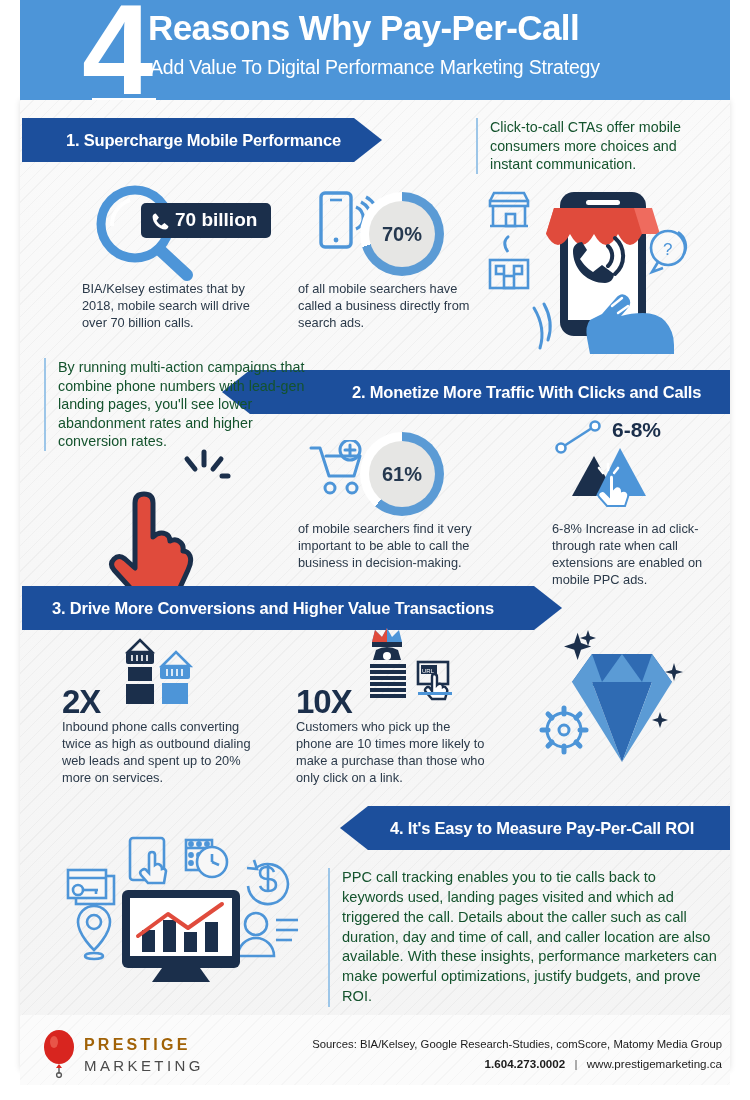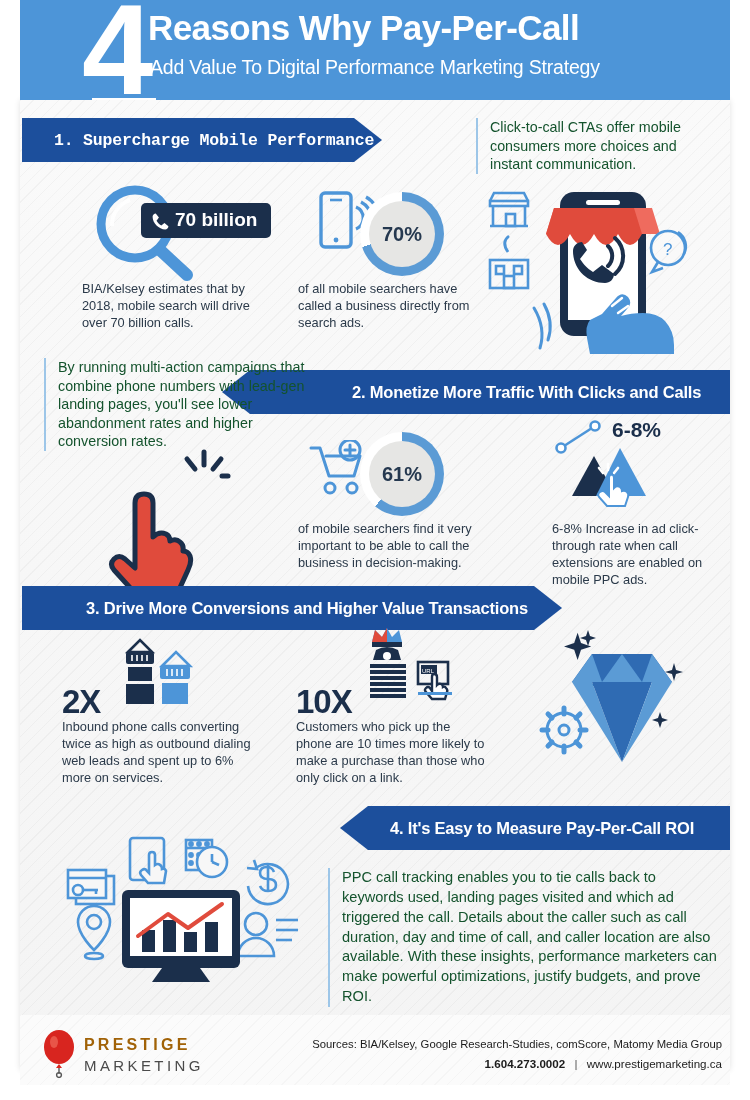--- a/index.html
+++ b/index.html
@@ -48,26 +48,26 @@
   
   .banner {
     position:absolute; height:44px; background:#1c4f9c;
     display:flex; align-items:center;
     box-shadow:0 3px 5px rgba(0,0,0,0.18);
   }
   .banner span {
     color:#ffffff; font-size:16.5px; font-weight:bold; letter-spacing:-0.2px;
     white-space:nowrap;
   }
-  .b1 { left:22px; top:118px; width:360px; padding-left:32px;
-        clip-path:polygon(0 0,calc(100% - 28px) 0,100% 50%,calc(100% - 28px) 100%,0 100%);font-family:Liberation Mono, monospace; }
+  .b1 { left:22px; top:118px; width:360px; padding-left:44px;
+        clip-path:polygon(0 0,calc(100% - 28px) 0,100% 50%,calc(100% - 28px) 100%,0 100%); }
   .b2 { left:222px; top:358px; width:508px; padding-left:130px;
         clip-path:polygon(28px 0,100% 0,100% 100%,28px 100%,0 50%);margin-top:12px; }
   .b3 { left:22px; top:586px; width:540px; padding-left:30px;
-        clip-path:polygon(0 0,calc(100% - 28px) 0,100% 50%,calc(100% - 28px) 100%,0 100%);justify-content:center; }
+        clip-path:polygon(0 0,calc(100% - 28px) 0,100% 50%,calc(100% - 28px) 100%,0 100%); }
   .b4 { left:340px; top:806px; width:390px; padding-left:50px;
         clip-path:polygon(28px 0,100% 0,100% 100%,28px 100%,0 50%);text-align:center; }
 
   
   .quote {
     position:absolute; color:#14532d; font-size:14.3px; line-height:1.30;
     border-left:2px solid #9dc6e8; padding-left:12px;
   }
   .q1 { left:476px; top:118px; width:244px; }
   .q2 { left:44px; top:358px; width:278px; }
@@ -310,21 +310,21 @@
       <rect x="48" y="30" width="30" height="13" rx="2"></rect>
       <rect x="50" y="47" width="26" height="21"></rect>
     </g>
     <g stroke="#ffffff" stroke-width="1.6">
       <line x1="55" y1="33" x2="55" y2="40"></line>
         <line x1="60" y1="33" x2="60" y2="40"></line>
       <line x1="65" y1="33" x2="65" y2="40"></line>
         <line x1="70" y1="33" x2="70" y2="40"></line>
     </g>
   </svg>
-  <div class="stat-desc" style="left:62px;top:718px;width:196px">Inbound phone calls converting twice as high as outbound dialing web leads and spent up to 6% more on services.</div>
+  <div class="stat-desc" style="left:62px;top:718px;width:196px">Inbound phone calls converting twice as high as outbound dialing web leads and spent up to 20% more on services.</div>
 
   <div class="multi" style="left:296px;top:683px">10X</div>
   <svg style="position:absolute;left:358px;top:626px" width="110" height="86" viewBox="0 0 110 86">
     <path d="M14 16 l3 -12 l7 7 l5 -9 l5 9 l7 -7 l3 12 z" fill="#4d95d8"></path>
     <path d="M14 16 l3 -12 l7 7 l5 -9 v14 z" fill="#e04b3c"></path>
     <rect x="14" y="16" width="30" height="5" fill="#1b2f4b"></rect>
     <path d="M18 24 q11 -6 22 0 l3 10 h-28 z" fill="#1b2f4b"></path>
     <circle cx="29" cy="30" r="4" fill="#ffffff"></circle>
     <g fill="#1b2f4b">
       <rect x="12" y="38" width="36" height="4"></rect>

